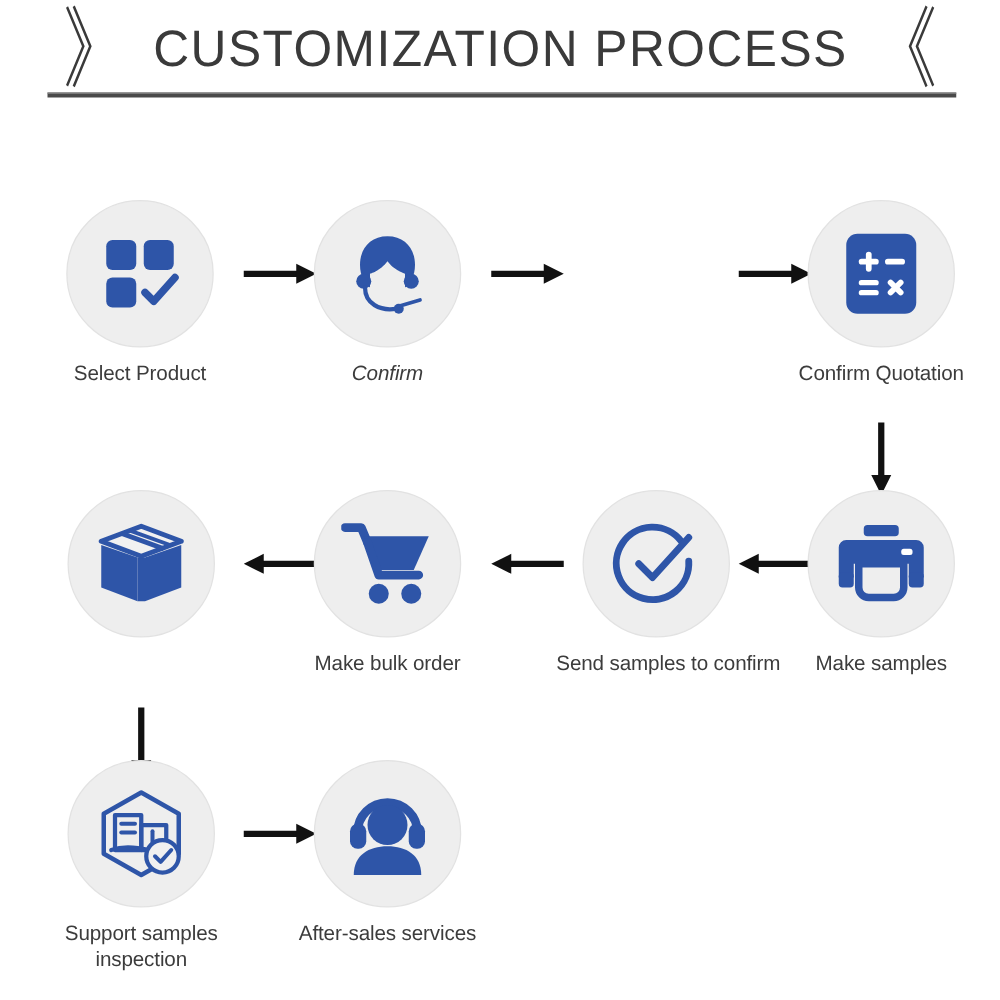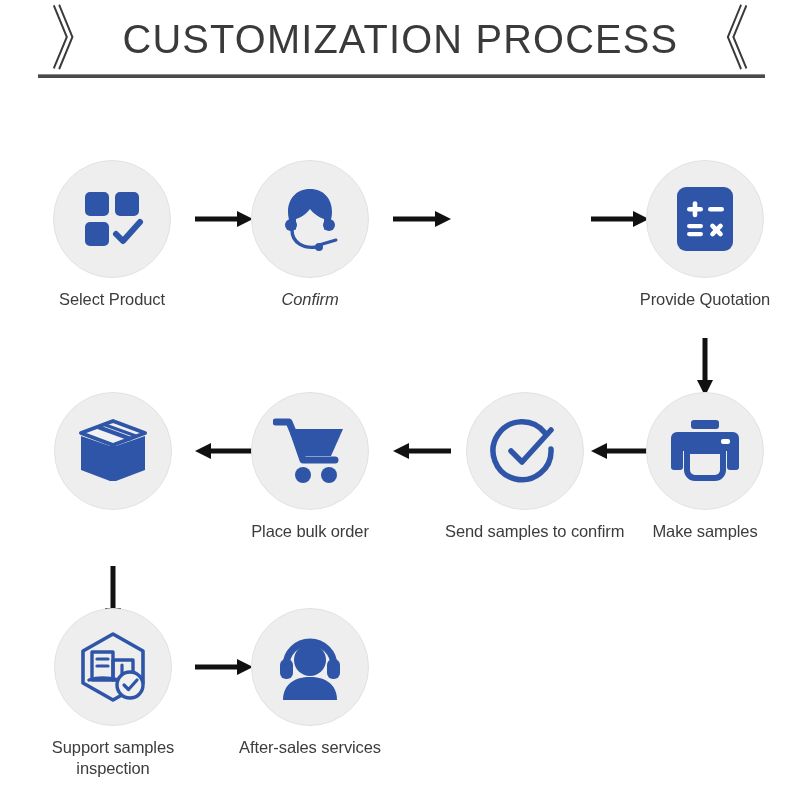--- a/index.html
+++ b/index.html
@@ -192,21 +192,21 @@
 
         <rect x="35" y="24" width="16" height="4.6" rx="2.3" fill="#ffffff"></rect>
 
         <rect x="14" y="41" width="16" height="4.2" rx="2.1" fill="#ffffff"></rect>
         <rect x="14" y="49" width="16" height="4.2" rx="2.1" fill="#ffffff"></rect>
 
         <rect x="35.5" y="44.7" width="16" height="4.6" rx="2.3" fill="#ffffff" transform="rotate(45 43.5 47)"></rect>
         <rect x="35.5" y="44.7" width="16" height="4.6" rx="2.3" fill="#ffffff" transform="rotate(-45 43.5 47)"></rect>
       </svg>
     </div>
-    <div class="label">Provide Quotation</div>
+    <div class="label">Confirm Quotation</div>
   </div>
 </div>
 
 <div class="arrow-v" style="left:696px; top:336px;">
   <svg width="18" height="62" viewBox="0 0 18 62">
     <path d="M9 2 V45" stroke="#111111" stroke-width="5"></path>
     <path d="M1 44 L9 60 L17 44 Z" fill="#111111"></path>
   </svg>
 </div>
 
@@ -239,21 +239,21 @@
   <div class="node" style="left:230px;">
     <div class="circle">
       <svg width="74" height="70" viewBox="0 0 74 70">
         <path d="M3 6 H16 L21 18" fill="none" stroke="#2E55A8" stroke-width="7" stroke-linecap="round" stroke-linejoin="round"></path>
         <path d="M18 13 L70 13 L58 40 L28 40 Z" fill="#2E55A8"></path>
         <path d="M21 18 L30 44 L62 44" fill="none" stroke="#2E55A8" stroke-width="7" stroke-linecap="round" stroke-linejoin="round"></path>
         <circle cx="30" cy="59" r="8" fill="#2E55A8"></circle>
         <circle cx="56" cy="59" r="8" fill="#2E55A8"></circle>
       </svg>
     </div>
-    <div class="label">Place bulk order</div>
+    <div class="label">Make bulk order</div>
   </div>
 
   <div class="arrow-h" style="left:391px;">
     <svg width="62" height="18" viewBox="0 0 62 18">
       <path d="M17 9 H60" stroke="#111111" stroke-width="5"></path>
       <path d="M18 1 L2 9 L18 17 Z" fill="#111111"></path>
     </svg>
   </div>
 
   <div class="node" style="left:445px;">

